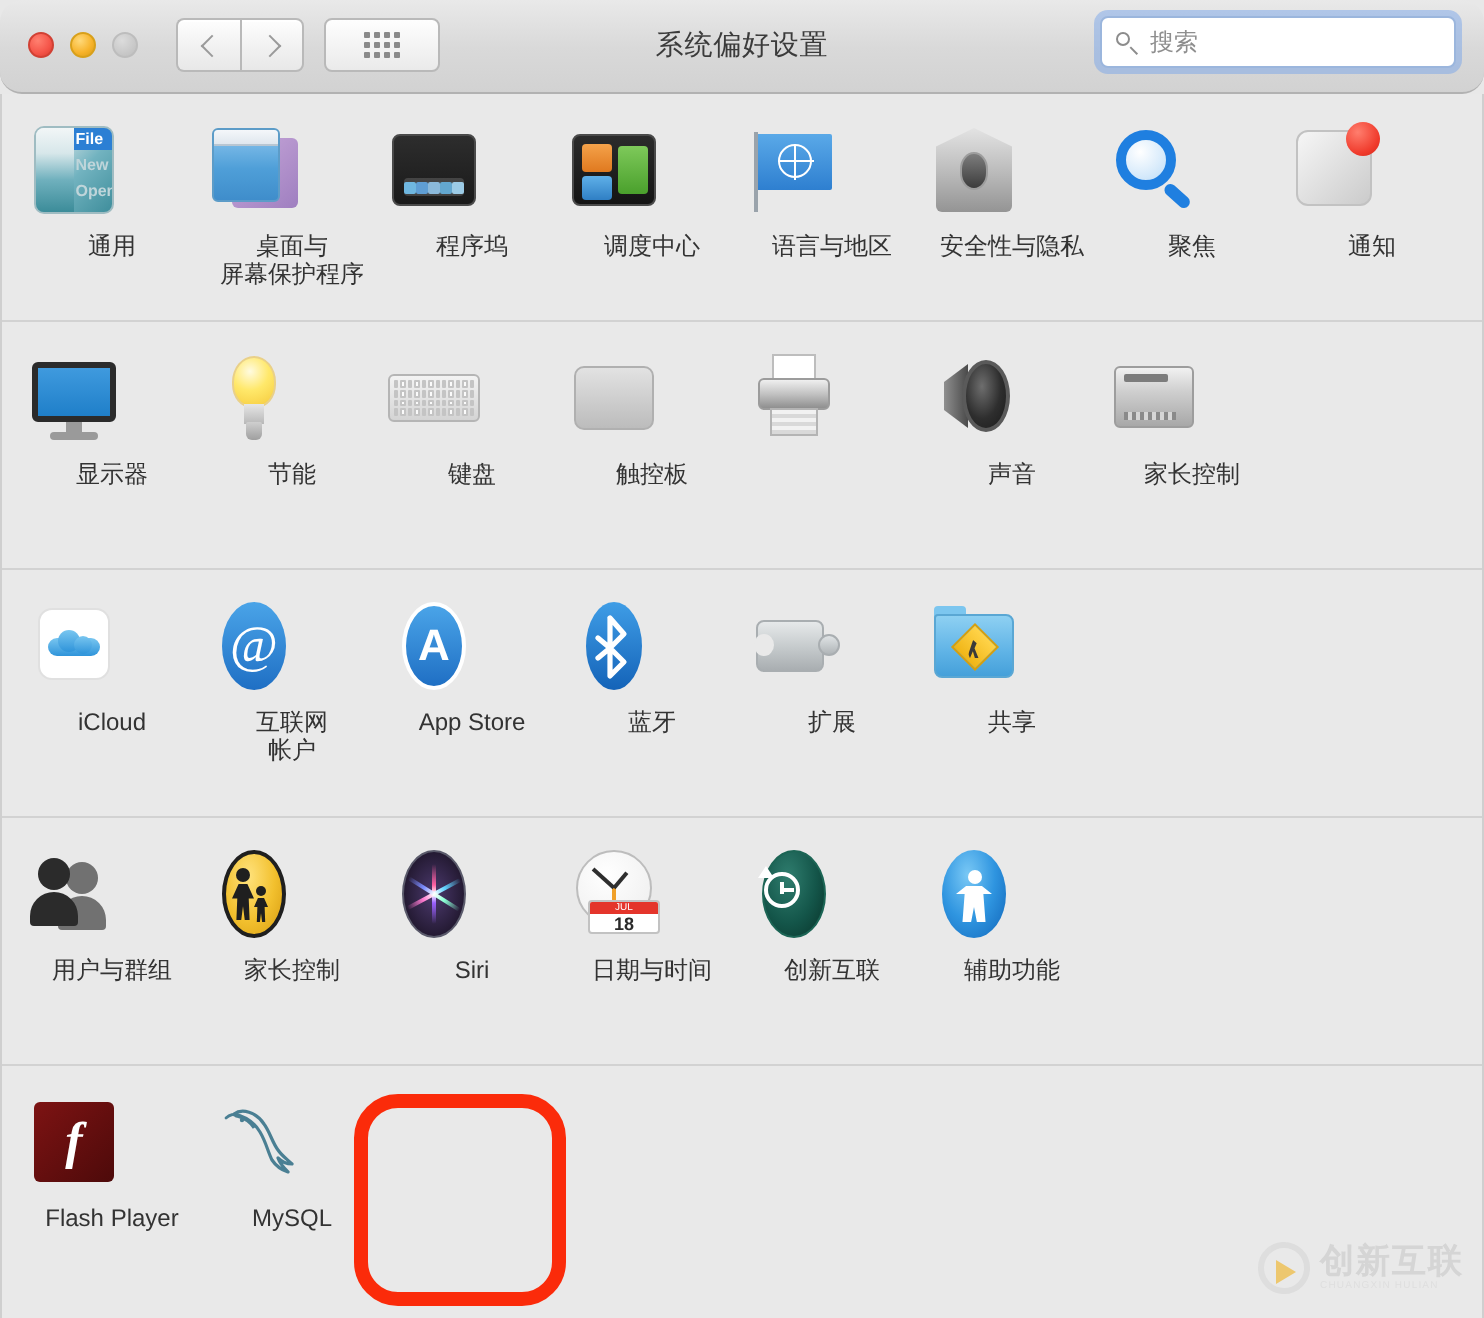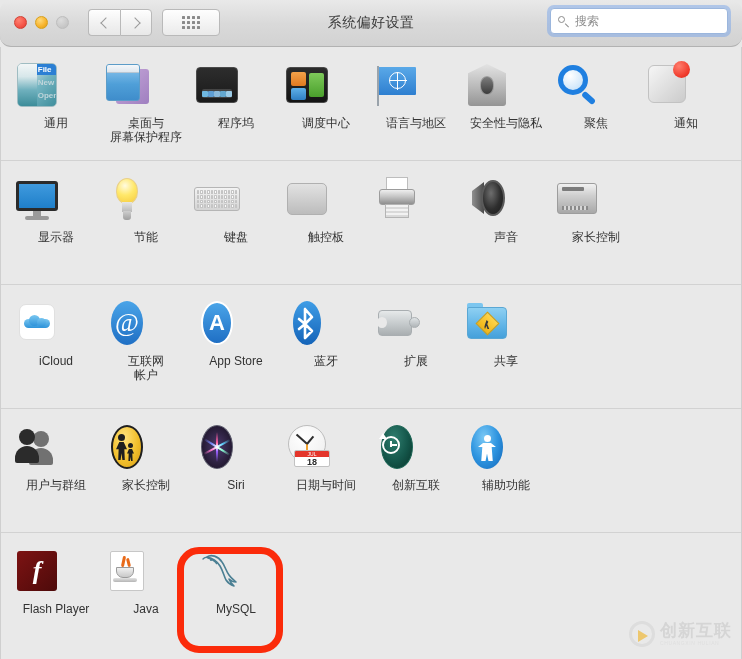--- a/index.html
+++ b/index.html
@@ -1236,30 +1236,20 @@
 
       <div class="pref-item">
         <div class="pref-icon ic-flash">
           <div class="sq">
               <span>f</span>
             </div>
         </div>
         <div class="pref-label">Flash Player</div>
       </div>
 
-      <div class="pref-item">
-        <div class="pref-icon ic-java">
-          <div class="card"></div>
-          <div class="steam"></div>
-            <div class="steam2"></div>
-          <div class="cup"></div>
-            <div class="saucer"></div>
-        </div>
-        <div class="pref-label">Java</div>
-      </div>
 
       <div class="pref-item">
         <div class="pref-icon ic-mysql">
           <svg width="40" height="42" viewBox="0 0 40 42">
             <path d="M8 8 C12 5, 19 7, 23 13 C26 17, 27 22, 30 26 C32 29, 35 31, 37 33
                      C35 33, 32 32, 30 30 C31 33, 33 35, 35 37 C32 36, 29 34, 27 31
                      C25 27, 24 22, 21 17 C18 12, 13 9, 8 8 Z" fill="none" stroke="#4a7f93" stroke-width="1.6" stroke-linejoin="round"></path>
             <path d="M9 9 C13 10, 16 12, 18 15" fill="none" stroke="#4a7f93" stroke-width="1.4"></path>
             <circle cx="12" cy="11" r="1.1" fill="#4a7f93"></circle>
             <path d="M4 10 C6 8, 8 8, 9 9" fill="none" stroke="#4a7f93" stroke-width="1.4" stroke-linecap="round"></path>

